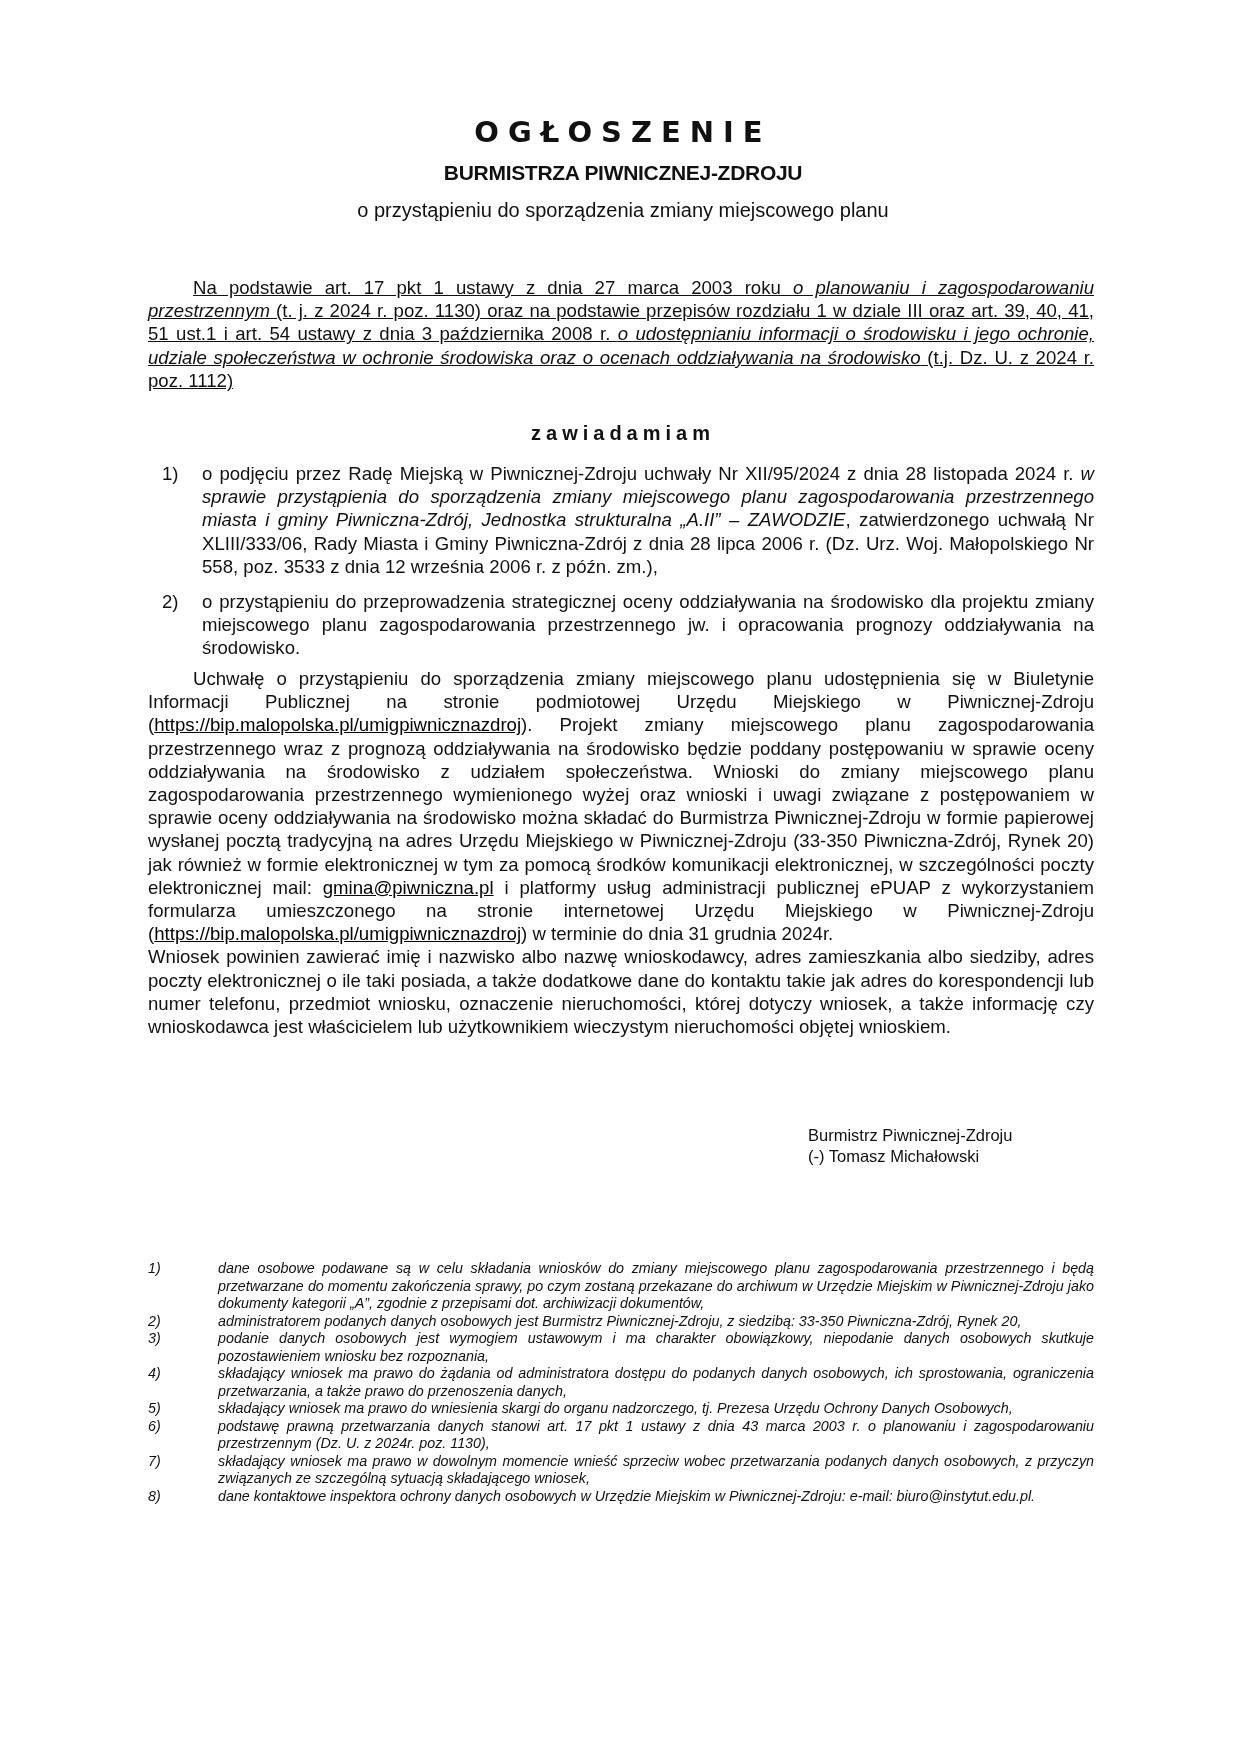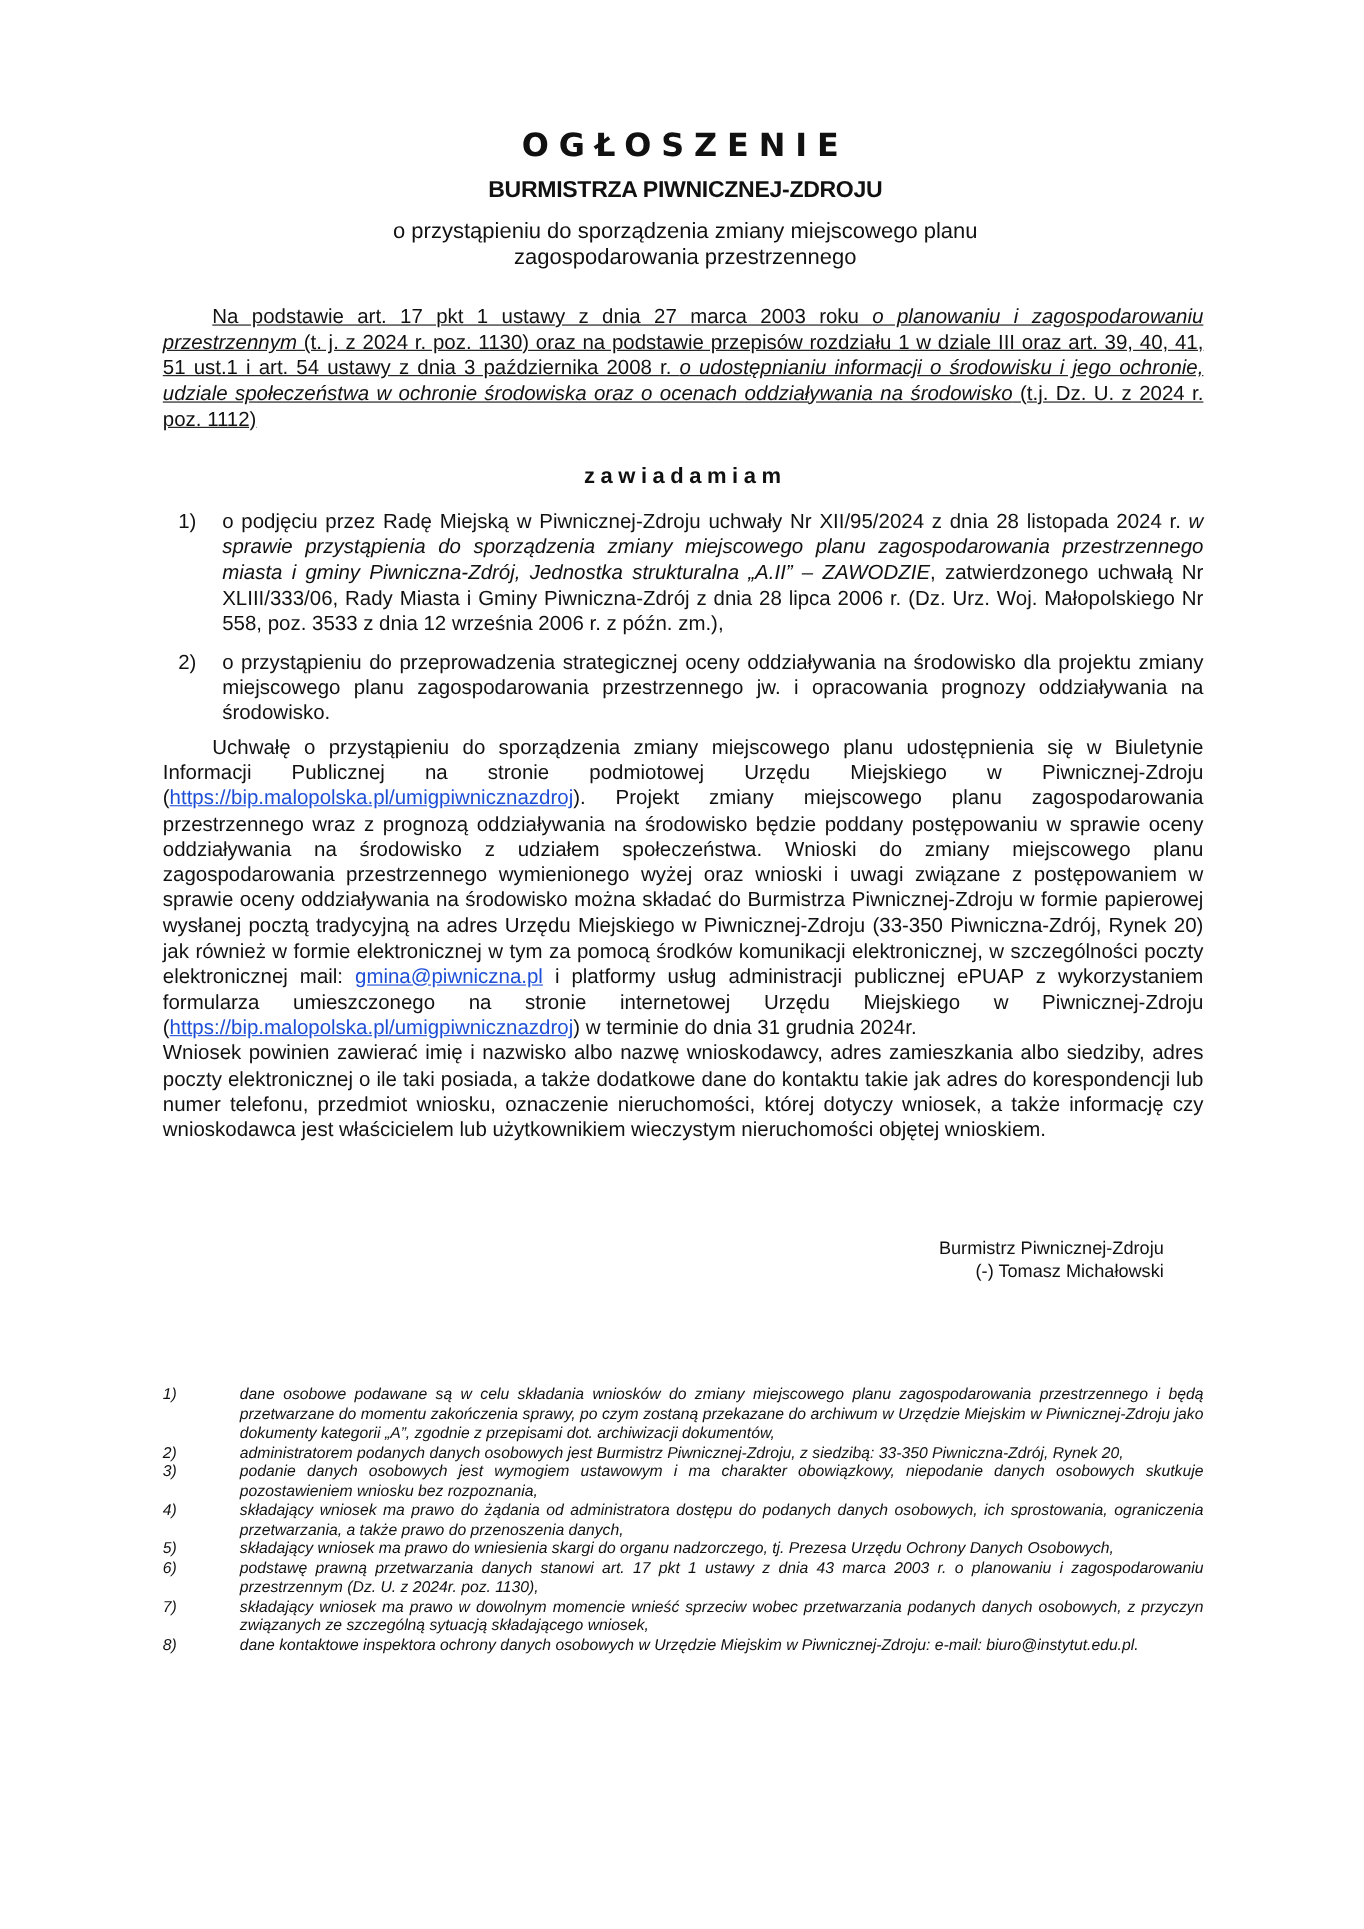--- a/index.html
+++ b/index.html
@@ -11,39 +11,38 @@
   .body-text { font-size: 18.6px; line-height: 23.2px; text-align: justify; }
   .intro { position: absolute; left: 0; width: 946px; top: 276px; text-indent: 45px; text-decoration: underline; }
   .heading2 { position: absolute; left: 0; width: 950px; top: 422px; text-align: center; font-size: 20px; font-weight: bold; letter-spacing: 5px; }
   .list { position: absolute; left: 0; width: 946px; top: 462px; }
   .li { display: flex; margin-bottom: 12px; }
   .li .num { width: 40px; flex: 0 0 40px; text-align: left; padding-left: 14px; box-sizing: content-box; }
   .li .txt { flex: 1; text-align: justify; }
   .para2 { position: absolute; left: 0; width: 946px; top: 667px; }
   .para2 .p { text-indent: 45px; }
   .para2 .p2 { text-indent: 0; }
-  a.link { color: #1d4ed8; text-decoration: underline; }
-  .signature { position: absolute; left: 660px; width: 250px; top: 1125px; text-align: right; font-size: 16.5px; line-height: 21px; }
+  a.link { color: #000000; text-decoration: underline; }
+  .signature { position: absolute; left: 660px; width: 250px; top: 1125px; text-align: left; font-size: 16.5px; line-height: 21px; }
   .clause { position: absolute; left: 0; width: 946px; top: 1260px; font-style: italic; font-size: 14.3px; line-height: 17.5px; }
   .clause-head { font-weight: bold; font-size: 15px; margin-bottom: 9px; }
   .cli { display: flex; margin-bottom: 0; }
   .cli .num { width: 28px; flex: 0 0 28px; }
   .cli .txt { flex: 1; text-align: justify; margin-left: 42px; }
   em { font-style: italic; }
 </style>
 </head>
 <body>
 
 <div class="page">
 
   <div class="title">OGŁOSZENIE</div>
   <div class="subtitle">BURMISTRZA PIWNICZNEJ-ZDROJU</div>
   <div class="subject">
     <div>o przystąpieniu do sporządzenia zmiany miejscowego planu</div>
-    <div>zagospodarowania przestrzennego</div>
   </div>
 
   <div class="intro body-text"><span>Na podstawie art. 17 pkt 1 ustawy z dnia 27 marca 2003 roku </span><em>o planowaniu i zagospodarowaniu przestrzennym</em><span> (t. j. z 2024 r. poz. 1130) oraz na podstawie przepisów rozdziału 1 w dziale III oraz art. 39, 40, 41, 51 ust.1 i art. 54 ustawy z dnia 3 października 2008 r. </span><em>o udostępnianiu informacji o środowisku i jego ochronie, udziale społeczeństwa w ochronie środowiska oraz o ocenach oddziaływania na środowisko</em><span> (t.j. Dz. U. z 2024 r. poz. 1112)</span></div>
 
   <div class="heading2">zawiadamiam</div>
 
   <div class="list body-text">
     <div class="li">
       <span class="num">1)</span>
       <span class="txt"><span>o podjęciu przez Radę Miejską w Piwnicznej-Zdroju uchwały Nr XII/95/2024 z dnia 28 listopada 2024 r. </span><em>w sprawie przystąpienia do sporządzenia  zmiany miejscowego planu zagospodarowania przestrzennego miasta i gminy Piwniczna-Zdrój, Jednostka strukturalna „A.II” – ZAWODZIE</em><span>, zatwierdzonego uchwałą Nr XLIII/333/06, Rady Miasta i Gminy Piwniczna-Zdrój z dnia 28 lipca 2006 r. (Dz. Urz. Woj. Małopolskiego Nr 558, poz. 3533 z dnia 12 września 2006 r. z późn. zm.),</span></span>

